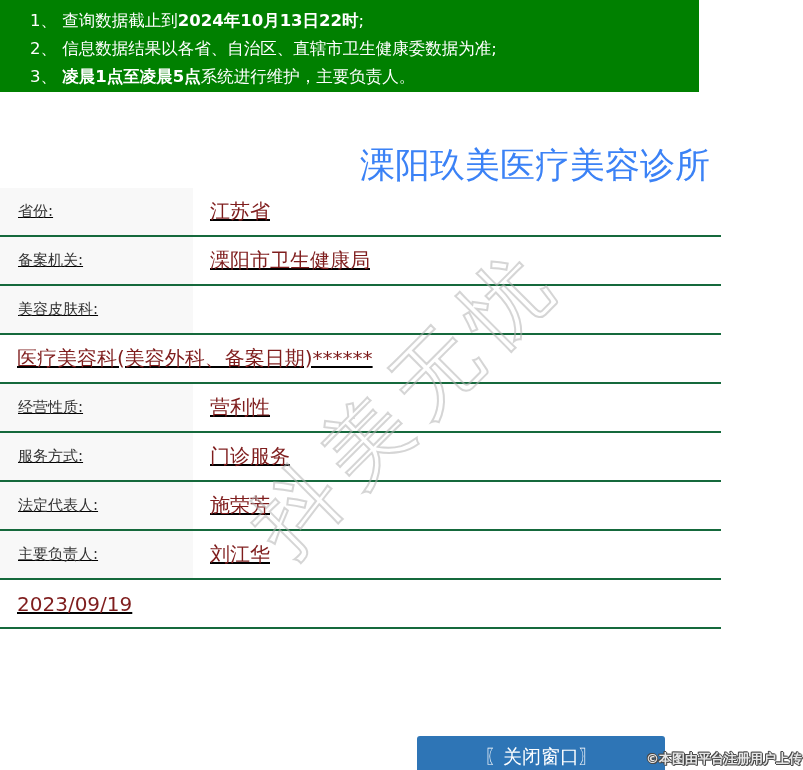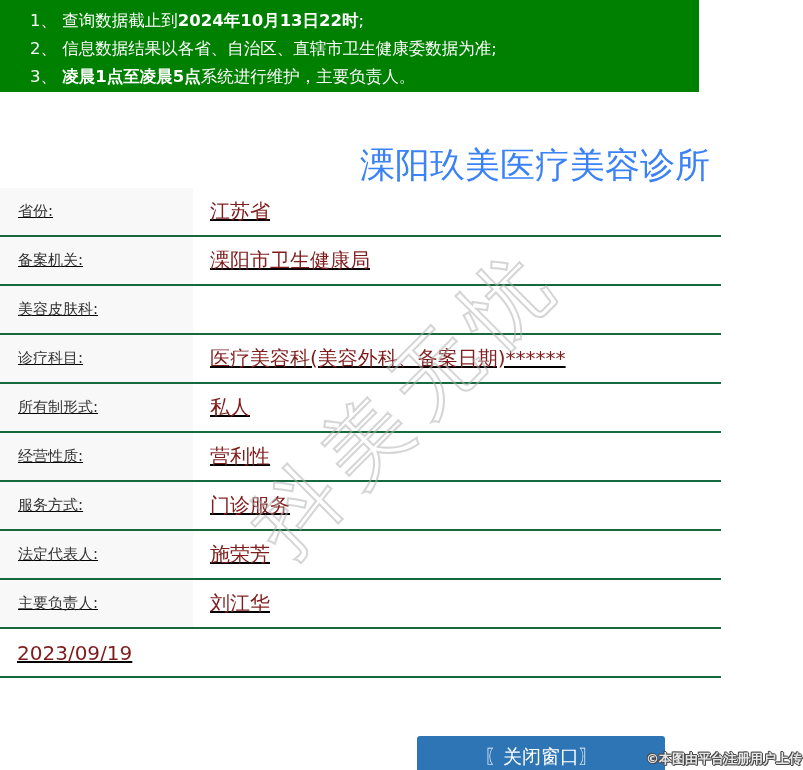--- a/index.html
+++ b/index.html
@@ -156,28 +156,23 @@
     <div class="cell label">备案机关:</div>
     <div class="cell value">溧阳市卫生健康局</div>
   </div>
 
   <div class="row">
     <div class="cell label">美容皮肤科:</div>
   </div>
 
 
   <div class="row">
-    <div class="cell label">诊疗科目:</div>
     <div class="cell value">医疗美容科(美容外科、备案日期)******</div>
   </div>
 
-  <div class="row">
-    <div class="cell label">所有制形式:</div>
-    <div class="cell value">私人</div>
-  </div>
 
   <div class="row">
     <div class="cell label">经营性质:</div>
     <div class="cell value">营利性</div>
   </div>
 
   <div class="row">
     <div class="cell label">服务方式:</div>
     <div class="cell value">门诊服务</div>
   </div>

